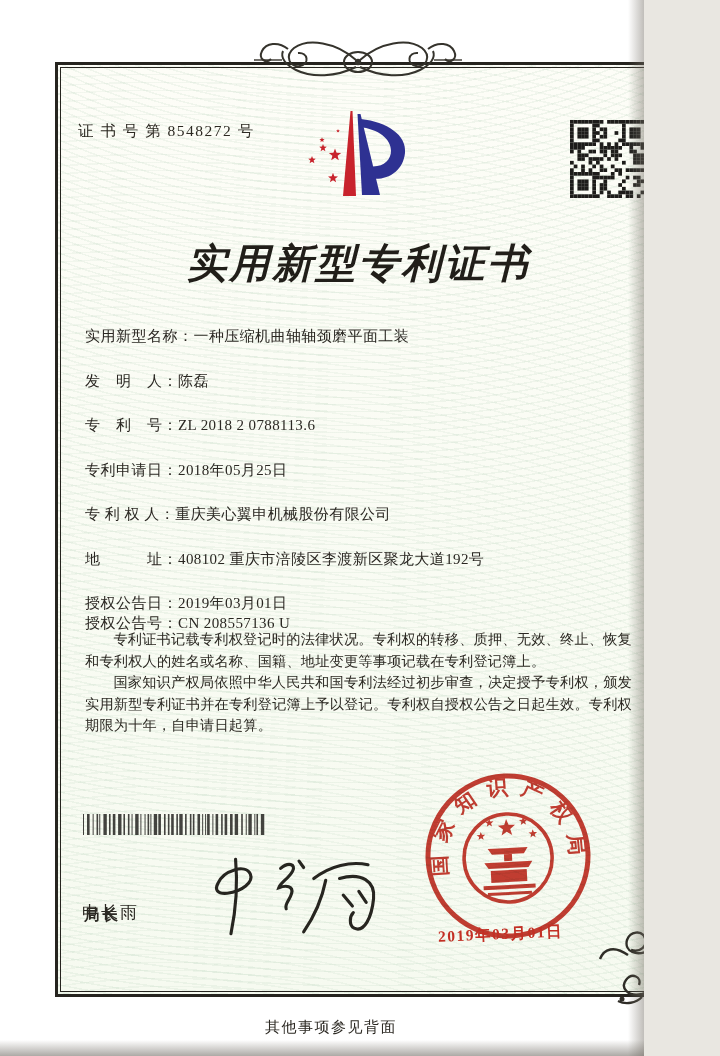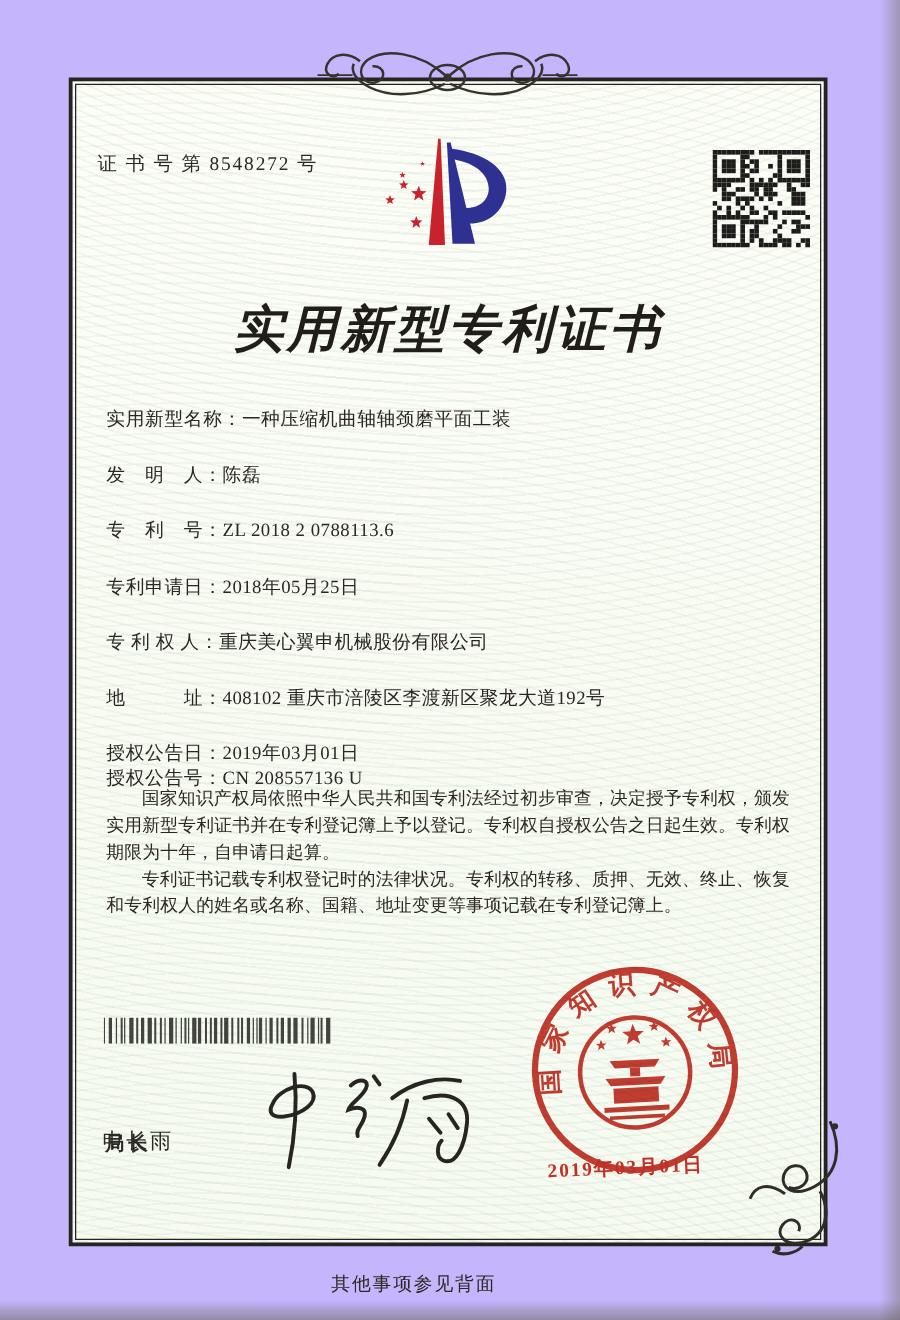--- a/index.html
+++ b/index.html
@@ -1,18 +1,18 @@
 <!DOCTYPE html>
 <html style="--seal-red: #c32f24; --logo-red: #c8232c; --logo-blue: #2e3192;"><head>
 <meta charset="utf-8">
 <style>
   html,body{margin:0;padding:0;background:#e9e7e1;}
   .photo{
-    position:relative;width:720px;height:1056px;overflow:hidden;
-    background:#c4b5fd;
+    position:relative;width:644px;height:1056px;overflow:hidden;
+    background:#ffffff;
     font-family:"Liberation Serif","DejaVu Serif",serif;
     color:#26231e;
   }
   
   .edge-right{position:absolute;right:0;top:0;width:16px;height:100%;
     background:linear-gradient(to right,rgba(0,0,0,0),rgba(115,110,100,.45));pointer-events:none;}
   .edge-bottom{position:absolute;left:0;bottom:0;width:100%;height:16px;
     background:linear-gradient(to bottom,rgba(0,0,0,0),rgba(105,100,92,.55));pointer-events:none;}
 
   
@@ -370,22 +370,22 @@
       <span>
         <span class="f-label">授权公告日：</span><span class="f-value">2019年03月01日</span>
       </span>
       <span>
         <span class="f-label">授权公告号：</span><span class="f-value">CN 208557136 U</span>
       </span>
     </div>
   </div>
 
   <div class="paragraphs">
+    <p>专利证书记载专利权登记时的法律状况。专利权的转移、质押、无效、终止、恢复和专利权人的姓名或名称、国籍、地址变更等事项记载在专利登记簿上。</p>
     <p>国家知识产权局依照中华人民共和国专利法经过初步审查，决定授予专利权，颁发实用新型专利证书并在专利登记簿上予以登记。专利权自授权公告之日起生效。专利权期限为十年，自申请日起算。</p>
-    <p>专利证书记载专利权登记时的法律状况。专利权的转移、质押、无效、终止、恢复和专利权人的姓名或名称、国籍、地址变更等事项记载在专利登记簿上。</p>
   </div>
 
   <svg class="barcode" id="barcode" viewBox="0 0 184 21" preserveAspectRatio="none">
       <rect x="0.00" y="0" width="1.00" height="21" fill="#2b2a27"></rect>
       <rect x="4.01" y="0" width="2.60" height="21" fill="#2b2a27"></rect>
       <rect x="9.65" y="0" width="1.00" height="21" fill="#2b2a27"></rect>
       <rect x="13.53" y="0" width="1.60" height="21" fill="#2b2a27"></rect>
       <rect x="16.25" y="0" width="1.00" height="21" fill="#2b2a27"></rect>
       <rect x="20.41" y="0" width="3.40" height="21" fill="#2b2a27"></rect>
       <rect x="25.98" y="0" width="1.60" height="21" fill="#2b2a27"></rect>

